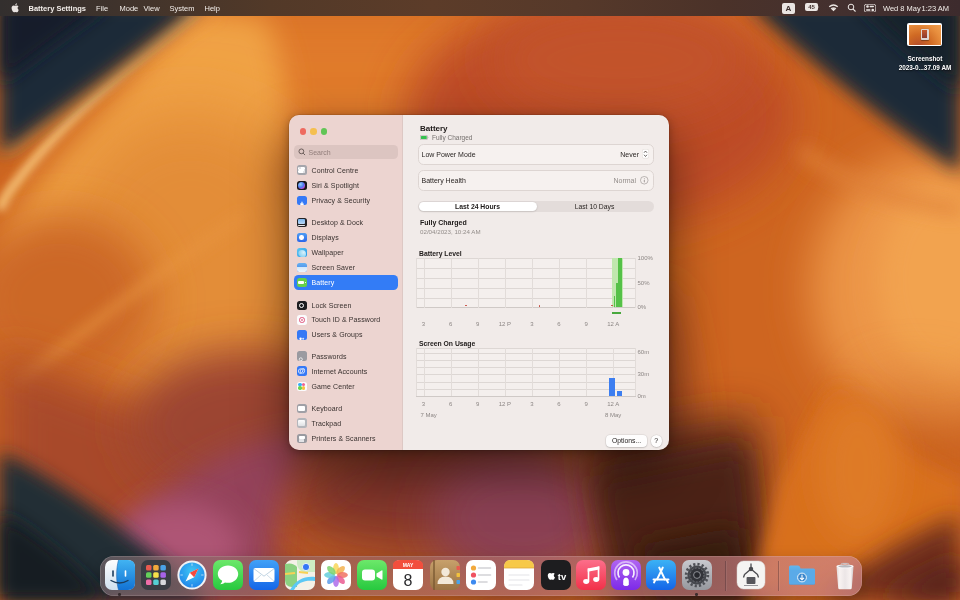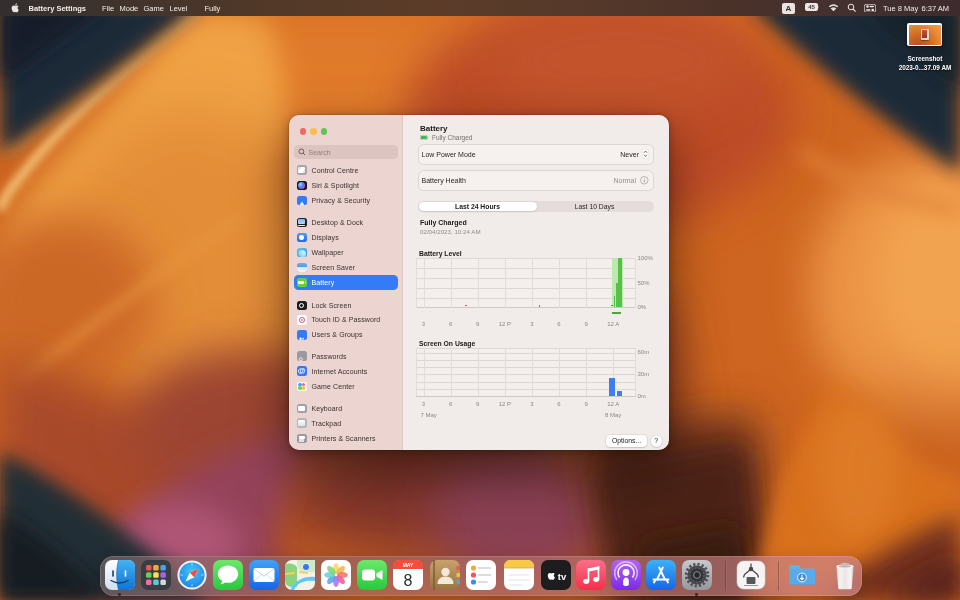--- a/index.html
+++ b/index.html
@@ -114,25 +114,25 @@
  <ellipse cx="858" cy="470" rx="40" ry="70" fill="#de7a28" filter="url(#b14)"></ellipse>
  <path d="M960,515 C905,538 858,565 822,600 L960,600 Z" fill="#6e2e1d" filter="url(#b12)"></path>
  <path d="M960,558 L960,600 L878,600 Z" fill="#57241a" filter="url(#b12)"></path>
 </svg>
 
 <div id="menubar">
  <svg class="mi" style="left:11px;top:3.2px" width="8" height="9.5" viewBox="0 0 16 19">
   <path fill="#e9e4e1" d="M13.2,10.1c0-2.2,1.8-3.3,1.9-3.4c-1-1.5-2.6-1.7-3.2-1.7c-1.4-0.1-2.7 0.8-3.4 0.8c-0.7,0-1.8-0.8-2.9-0.8C4.1,5,2.7,5.9,1.9,7.2c-1.6,2.7-0.4,6.8,1.1,9c0.7,1.1,1.6,2.3,2.8,2.3c1.1,0,1.5-0.7,2.9-0.7c1.3,0,1.7,0.7,2.9,0.7c1.2,0,2-1.1,2.7-2.2c0.9-1.3,1.2-2.5,1.2-2.6C15.5,13.7,13.2,12.8,13.2,10.1z M11,3.6c0.6-0.8,1-1.8,0.9-2.9c-0.9,0-1.9,0.6-2.6,1.4C8.7,2.8,8.2,3.9,8.4,4.9C9.4,5,10.4,4.4,11,3.6z"></path>
  </svg>
  <span class="mi" style="left:28.5px;font-weight:bold">Battery Settings</span>
- <span class="mi" style="left:102px">File</span>
+ <span class="mi" style="left:96px">File</span>
  <span class="mi" style="left:119.5px">Mode</span>
- <span class="mi" style="left:143.5px">Game</span>
- <span class="mi" style="left:169.5px">Level</span>
- <span class="mi" style="left:204.5px">Fully</span>
+ <span class="mi" style="left:143.5px">View</span>
+ <span class="mi" style="left:169.5px">System</span>
+ <span class="mi" style="left:204.5px">Help</span>
  <span class="mi" style="left:782px;top:2.5px;width:13px;height:11px;background:#e9e4e1;border-radius:2px;color:#3a2e2c;font-size:8px;font-weight:bold;text-align:center;line-height:11px">A</span>
  <svg class="mi" style="left:805px;top:3px" width="15" height="8" viewBox="0 0 30 16">
   <rect x="0" y="0" width="26" height="16" rx="4" fill="#ece7e4"></rect>
   <path d="M27,5 Q29.5,8 27,11 Z" fill="#b8aaa4"></path>
   <text x="13" y="12.5" font-size="12" font-weight="bold" fill="#44322e" text-anchor="middle" font-family="Liberation Sans">45</text>
  </svg>
  <svg class="mi" style="left:827px;top:3.4px" width="13" height="9" viewBox="0 0 26 18">
   <path d="M13,16.5 L8,11.5 Q13,8 18,11.5 Z" fill="#ece7e4"></path>
   <path d="M4.5,7.5 Q13,0.5 21.5,7.5" fill="none" stroke="#ece7e4" stroke-width="2.6"></path>
   <path d="M8,11.5 Q13,7.5 18,11.5" fill="none" stroke="#ece7e4" stroke-width="2.4" opacity="0.85"></path>
@@ -141,22 +141,22 @@
   <circle cx="8" cy="8" r="5.6" fill="none" stroke="#ece7e4" stroke-width="2"></circle>
   <line x1="12.3" y1="12.3" x2="16.5" y2="16.5" stroke="#ece7e4" stroke-width="2.2" stroke-linecap="round"></line>
  </svg>
  <svg class="mi" style="left:863.5px;top:3.5px" width="12" height="8.5" viewBox="0 0 24 17">
   <rect x="0.5" y="0.5" width="23" height="16" rx="4.5" fill="none" stroke="#ece7e4" stroke-width="1.6"></rect>
   <circle cx="7" cy="5" r="2.6" fill="#ece7e4"></circle>
   <rect x="11" y="3.6" width="9" height="2.8" rx="1.4" fill="#ece7e4"></rect>
   <rect x="4" y="10.6" width="9" height="2.8" rx="1.4" fill="#ece7e4"></rect>
   <circle cx="17.5" cy="12" r="2.6" fill="#ece7e4"></circle>
  </svg>
- <span class="mi" style="left:883px">Tue 8 May</span>
- <span class="mi" style="left:921.5px">6:37 AM</span>
+ <span class="mi" style="left:883px">Wed 8 May</span>
+ <span class="mi" style="left:921.5px">1:23 AM</span>
 </div>
 
 <div id="deskicon" class="abs" style="left:880px;top:22px;width:90px;height:60px;">
  <div style="position:absolute;left:27px;top:1px;width:35px;height:23px;background:#fff;border-radius:2px;box-shadow:0 1px 2.5px rgba(0,0,0,.4);">
   <div style="position:absolute;left:1.5px;top:1.5px;right:1.5px;bottom:1.5px;background:radial-gradient(circle at 30% 110%,#b14b2c,#d06a24 40%,#e88f3e 75%,#f0a050);overflow:hidden">
    <div style="position:absolute;left:12px;top:4px;width:8px;height:11px;background:#ddd6d2;border-radius:0.8px;box-shadow:0 0.5px 1px rgba(0,0,0,.35)"></div>
    <div style="position:absolute;left:13.2px;top:5.2px;width:5.6px;height:8.6px;background:linear-gradient(#c4582a,#8a3a2e)"></div>
   </div>
  </div>
  <div style="position:absolute;left:0;top:32px;width:90px;text-align:center;font-size:6.4px;font-weight:bold;color:#fff;text-shadow:0 0.5px 1.5px rgba(0,0,0,.65);line-height:9px">Screenshot<br>2023-0...37.09 AM</div>

